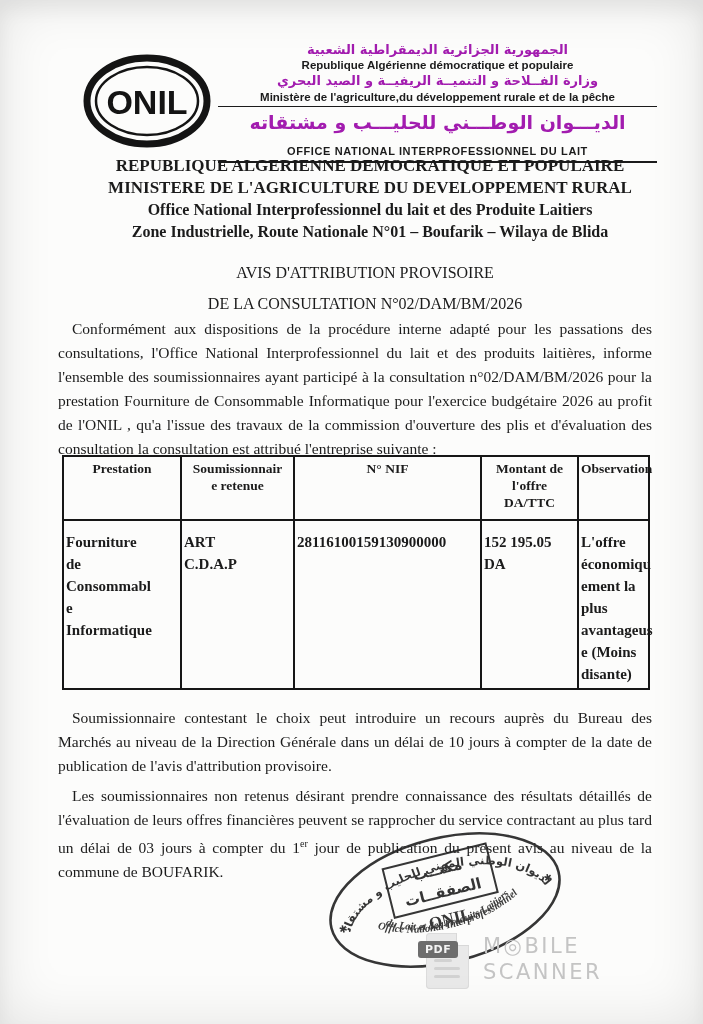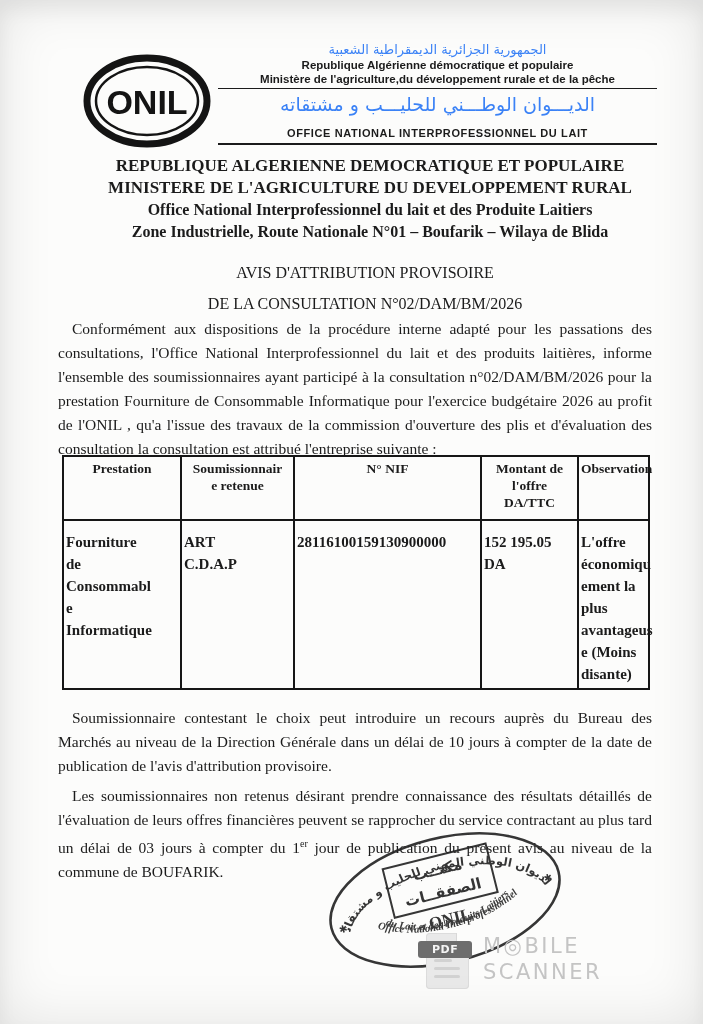--- a/index.html
+++ b/index.html
@@ -11,21 +11,21 @@
   }
   .page::after {
     content:""; position:absolute; inset:0; pointer-events:none;
     box-shadow: inset 0 0 55px rgba(0,0,0,.10), inset 0 10px 18px rgba(0,0,0,.05);
   }
 
   
   .letterhead { position:absolute; top:42px; left:82px; right:46px; display:flex; }
   .logo { width:130px; height:96px; flex:0 0 auto; margin-top:12px; }
   .lh-right { flex:1 1 auto; text-align:center; margin-left:6px; }
-  .ar { font-family:"DejaVu Sans", sans-serif; font-weight:normal; color:#3b82f6; }
+  .ar { font-family:"DejaVu Sans", sans-serif; font-weight:bold; color:#a21caf; }
   .ar1 { font-size:13px; line-height:16px; }
   .fr1 { font-family:"Liberation Sans", sans-serif; font-weight:bold; font-size:11.5px; line-height:14px; }
   .ar2 { font-size:13px; line-height:18px; }
   .fr2 { font-family:Liberation Sans, sans-serif; font-weight:bold; font-size:11.5px; line-height:14px;
          border-bottom:1.5px solid #1b1b1b; padding-bottom:2px; }
   .ar3 { font-size:19px; line-height:26px; margin-top:2px; }
   .fr3 { font-family:"Liberation Sans", sans-serif; font-weight:bold; font-size:11px; letter-spacing:.6px;
          line-height:14px; border-bottom:2px solid #1b1b1b; padding-bottom:3px; margin-top:9px; }
 
   
@@ -63,41 +63,42 @@
   .watermark { position:absolute; left:426px; top:933px; display:flex; align-items:flex-start; }
   .pdf-doc { position:relative; width:44px; height:56px; background:#e9e9e9;
              border-radius:4px; box-shadow:0 0 0 1px #dcdcdc inset; }
   .pdf-doc::before { content:""; position:absolute; right:0; top:0; width:12px; height:12px;
              background:#fcfcfb; border-left:1px solid #d8d8d8; border-bottom:1px solid #d8d8d8;
              border-bottom-left-radius:3px; }
   .pdf-doc .dl { position:absolute; left:8px; height:3px; background:#d2d2d2; border-radius:2px; }
   .pdf-doc .dl1 { top:26px; width:18px; } .pdf-doc .dl2 { top:34px; width:26px; } .pdf-doc .dl3 { top:42px; width:26px; }
   .pdf-badge { position:absolute; left:-8px; top:8px; background:#6d6d6d; color:#f4f4f4;
                font-family:"DejaVu Sans", sans-serif; font-weight:bold; font-size:11px;
-               padding:2px 14px; border-radius:3px; letter-spacing:.5px; }
+               padding:2px 7px; border-radius:3px; letter-spacing:.5px; }
   .wm-text { margin-left:14px; font-family:"DejaVu Sans", sans-serif; color:#c8c8c8; }
   .wm-line1 { font-size:23px; line-height:26px; letter-spacing:.5px; }
   .wm-line2 { font-size:21px; line-height:26px; letter-spacing:2.5px; color:#c4c4c4; }
 </style>
 </head>
 <body>
 
 <div class="page">
 
   <header class="letterhead">
     <div class="logo">
       <svg width="130" height="96" viewBox="0 0 130 96">
         <ellipse cx="65" cy="47" rx="60" ry="43" fill="none" stroke="#141414" stroke-width="7"></ellipse>
         <ellipse cx="65" cy="47" rx="51" ry="34" fill="none" stroke="#141414" stroke-width="2.5"></ellipse>
         <text x="65" y="60" text-anchor="middle" font-family="Liberation Sans, sans-serif" font-size="34" font-weight="bold" fill="#141414">ONIL</text>
       </svg>
     </div>
     <div class="lh-right">
       <div class="ar ar1">الجمهورية الجزائرية الديمقراطية الشعبية</div>
       <div class="fr1">Republique Algérienne démocratique et populaire</div>
+      <div class="ar ar2">وزارة الفــلاحة و التنميــة الريفيــة و الصيد البحري</div>
       <div class="fr2">Ministère de l'agriculture,du développement rurale et de la pêche</div>
       <div class="ar ar3">الديـــوان الوطـــني للحليـــب و مشتقاته</div>
       <div class="fr3">OFFICE NATIONAL INTERPROFESSIONNEL DU LAIT</div>
     </div>
   </header>
 
   <section class="org-header">
     <div class="l1">REPUBLIQUE ALGERIENNE DEMOCRATIQUE ET POPULAIRE</div>
     <div class="l2">MINISTERE DE L'AGRICULTURE DU DEVELOPPEMENT RURAL</div>
     <div class="l3">Office National Interprofessionnel du lait et des Produite Laitiers</div>

